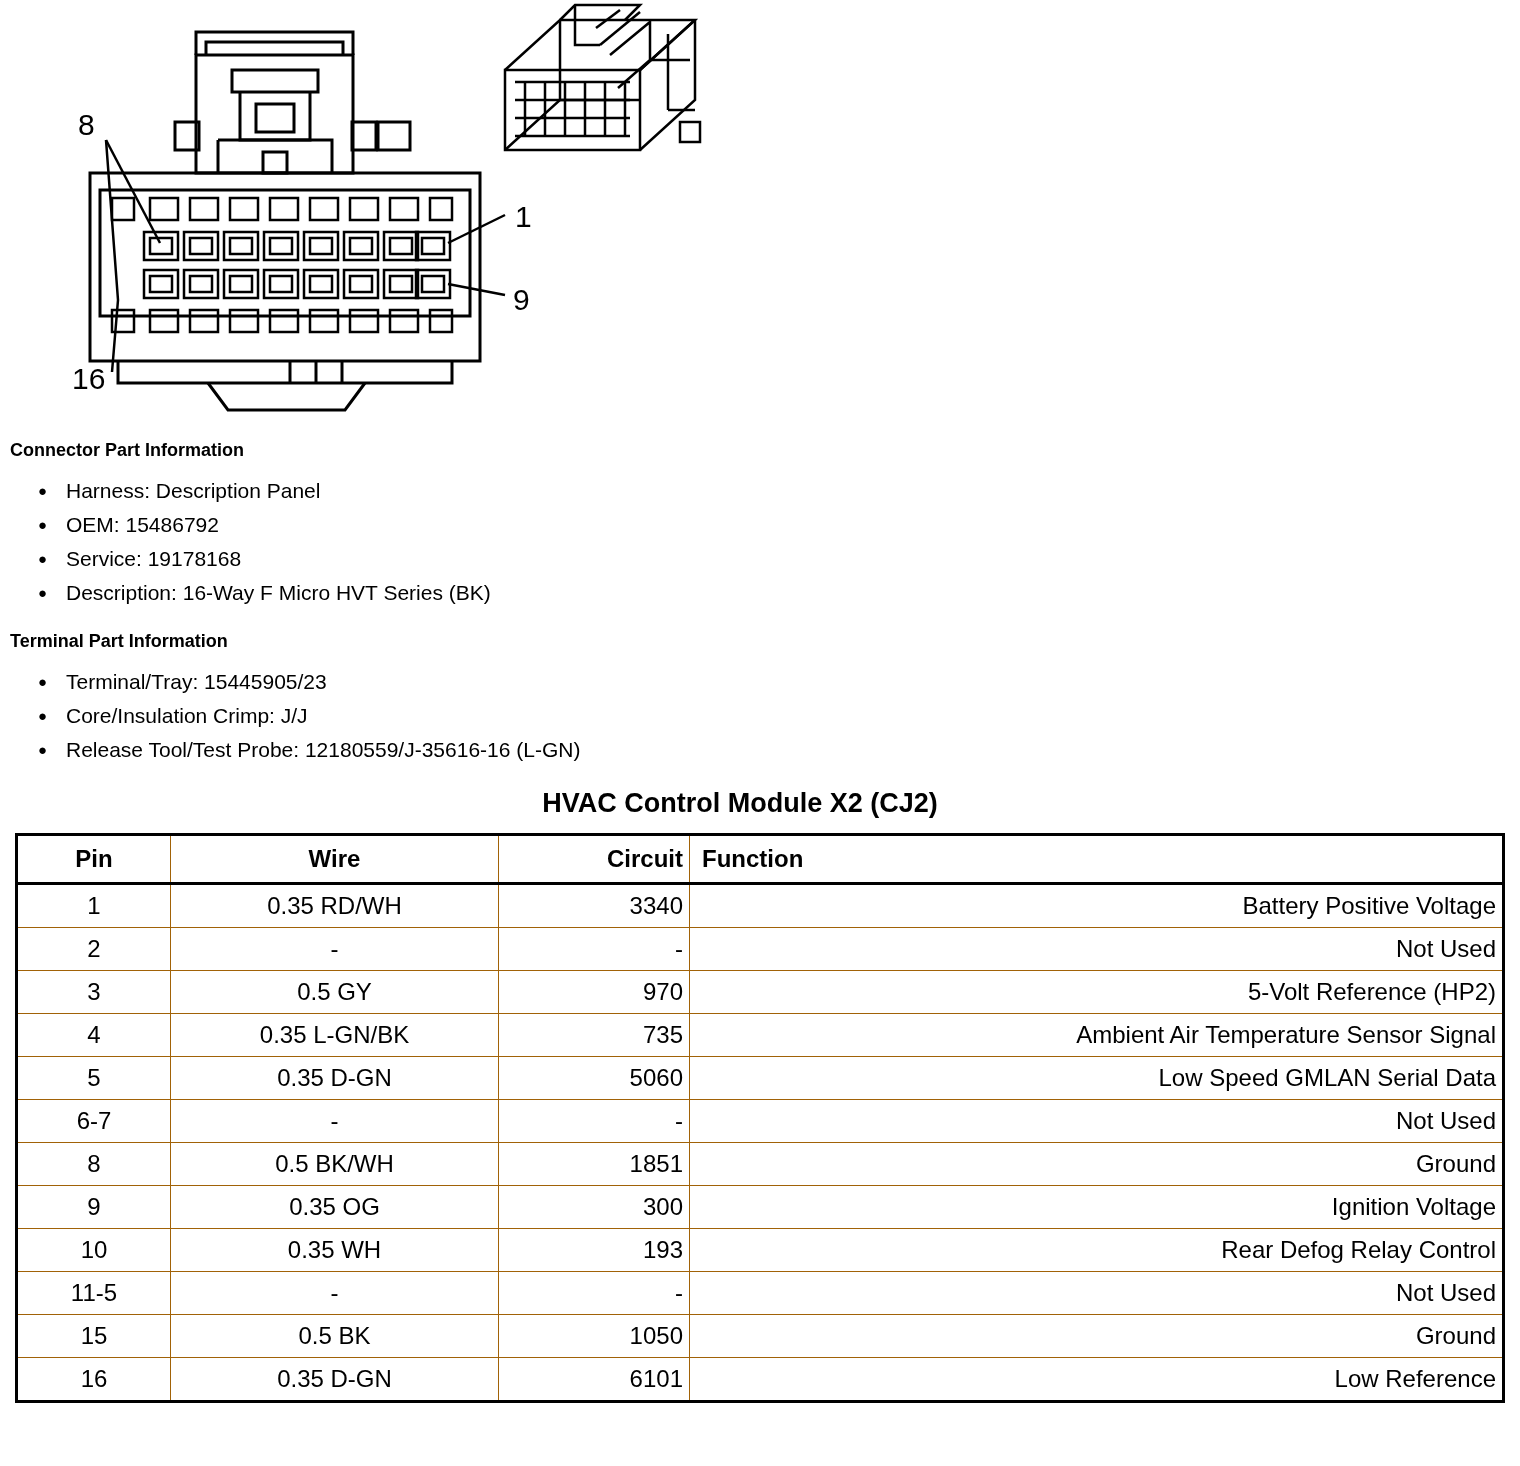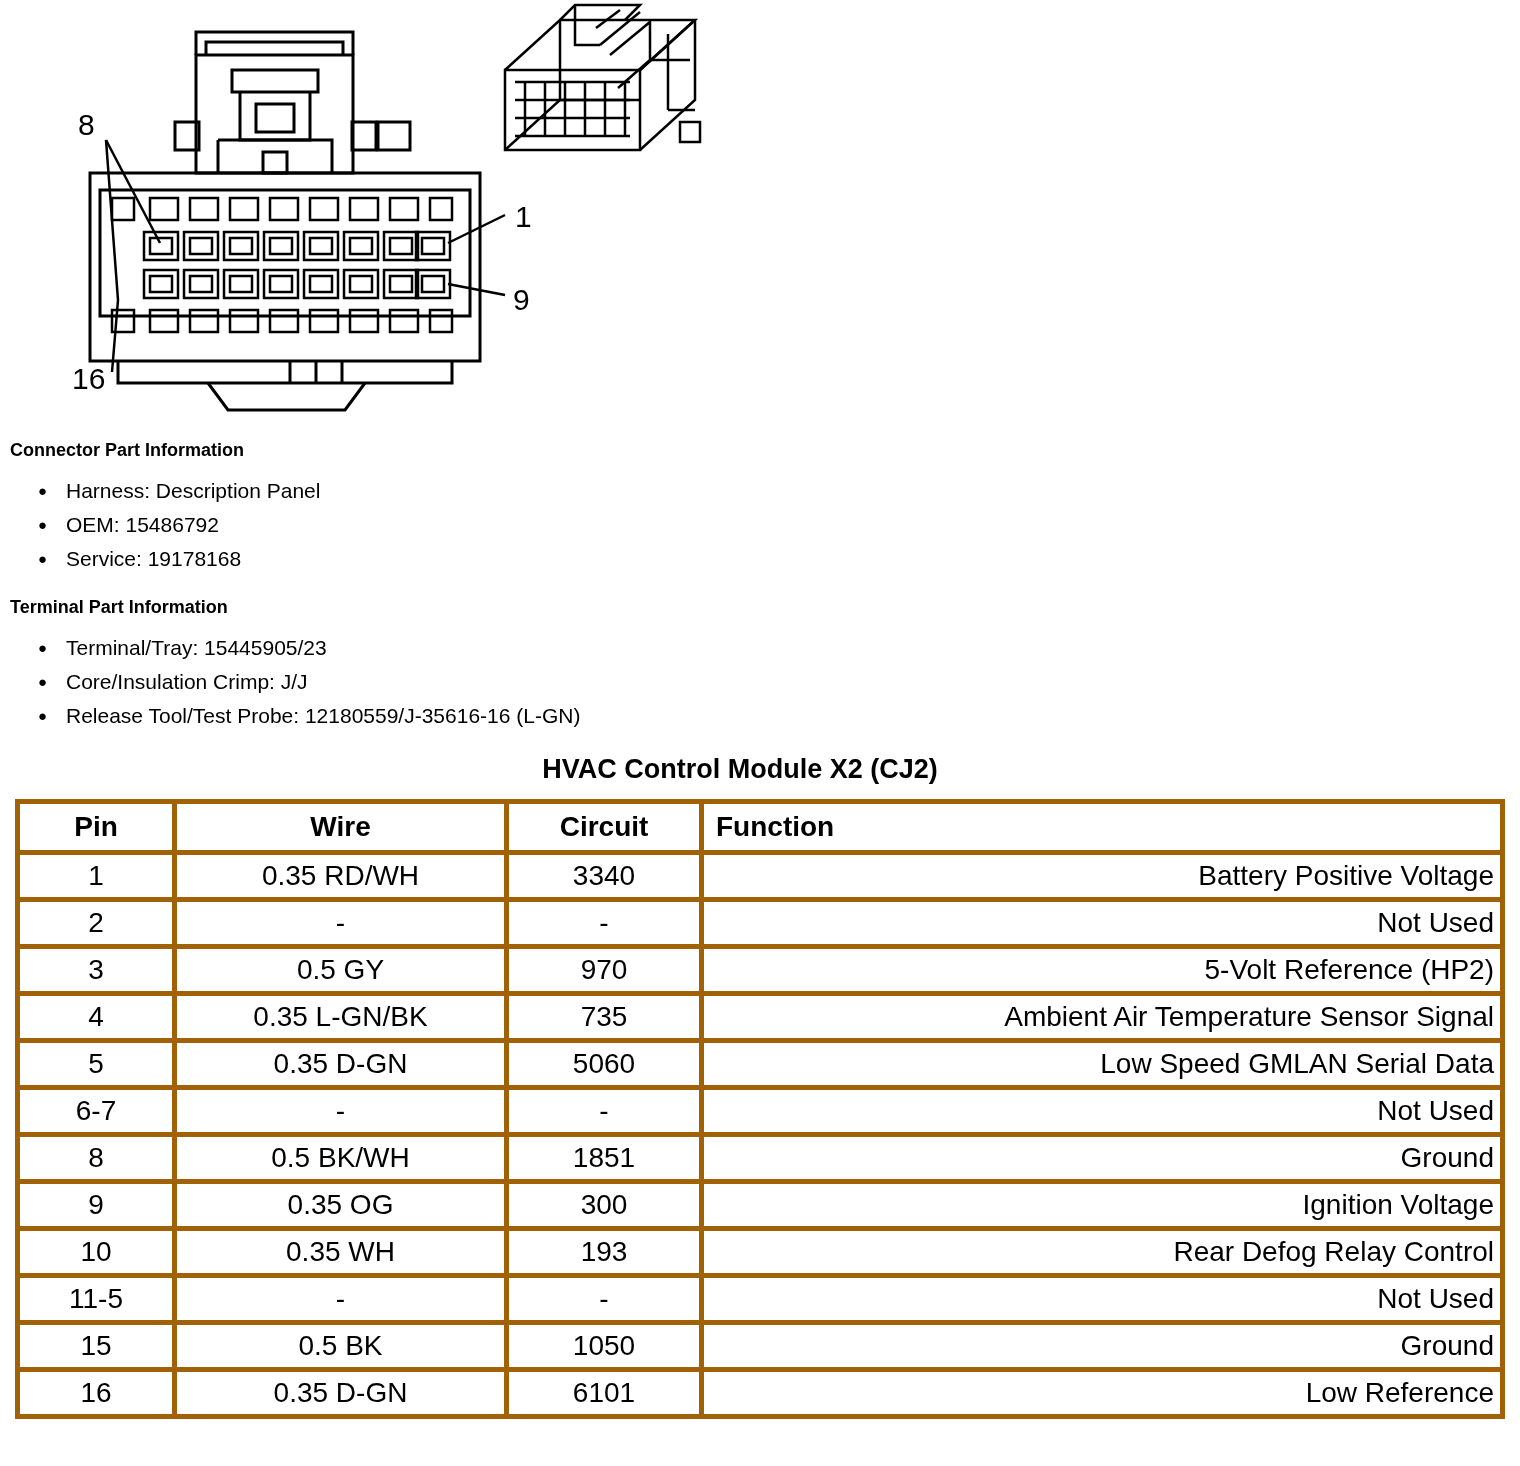--- a/index.html
+++ b/index.html
@@ -81,33 +81,33 @@
     margin: 18px 0 14px 0;
     padding-right: 40px;
   }
   table.pinout {
     border-collapse: collapse;
     width: 1490px;
     margin: 0 auto;
     table-layout: fixed;
   }
   table.pinout th, table.pinout td {
-    border: 5px solid #a16207;
-    font-size: 28px;
+    border: 1px solid #a16207;
+    font-size: 24px;
     height: 42px;
     padding: 0 6px;
   }
   table.pinout thead th {
     font-weight: bold;
     text-align: center;
     height: 46px;
   }
   table.pinout .col-pin     { width: 140px; text-align: center; }
   table.pinout .col-wire    { width: 315px; text-align: center; }
-  table.pinout .col-circuit { width: 178px; text-align: center; }
+  table.pinout .col-circuit { width: 178px; text-align: right; }
   table.pinout .col-func    { text-align: right; padding-left: 12px; }
   
   table.pinout {
     border: 3px solid #000;
   }
   table.pinout thead tr th {
     border-bottom: 3px solid #000;
   }
 </style>
 </head>
@@ -240,20 +240,21 @@
     <span class="calloutnum" id="callout-1">1</span>
     <span class="calloutnum" id="callout-9">9</span>
   </div>
 
   <div class="section">
     <div class="section-title">Connector Part Information</div>
     <ul class="bullets">
       <li>Harness: Description Panel</li>
       <li>OEM: 15486792</li>
       <li>Service: 19178168</li>
+      <li>Description: 16-Way F Micro HVT Series (BK)</li>
     </ul>
   </div>
 
   <div class="section">
     <div class="section-title">Terminal Part Information</div>
     <ul class="bullets">
       <li>Terminal/Tray: 15445905/23</li>
       <li>Core/Insulation Crimp: J/J</li>
       <li>Release Tool/Test Probe: 12180559/J-35616-16 (L-GN)</li>
     </ul>

